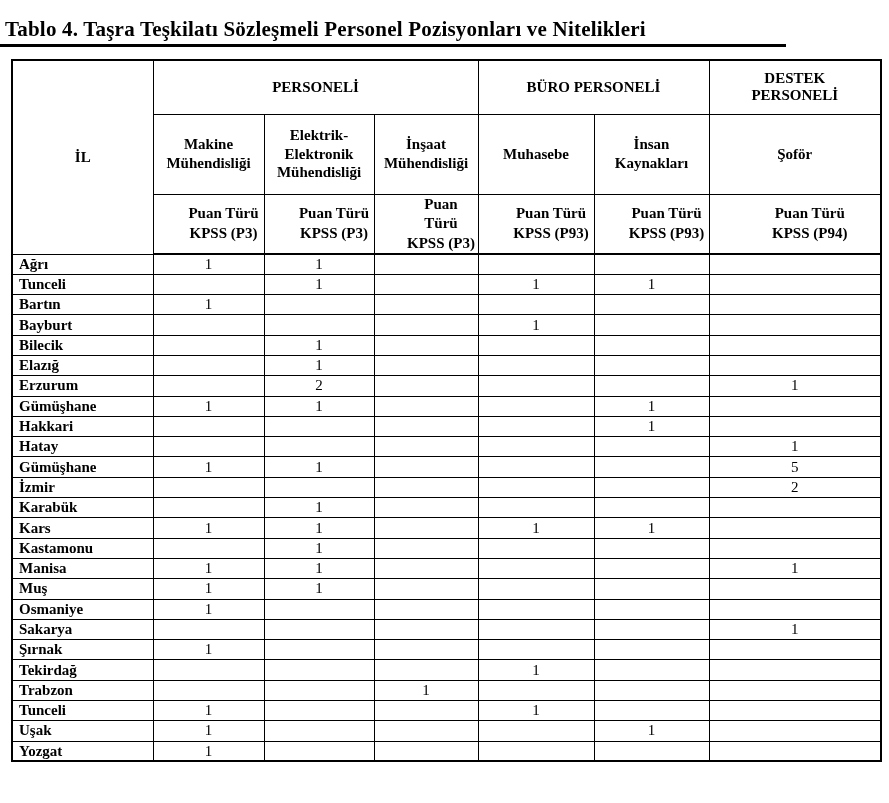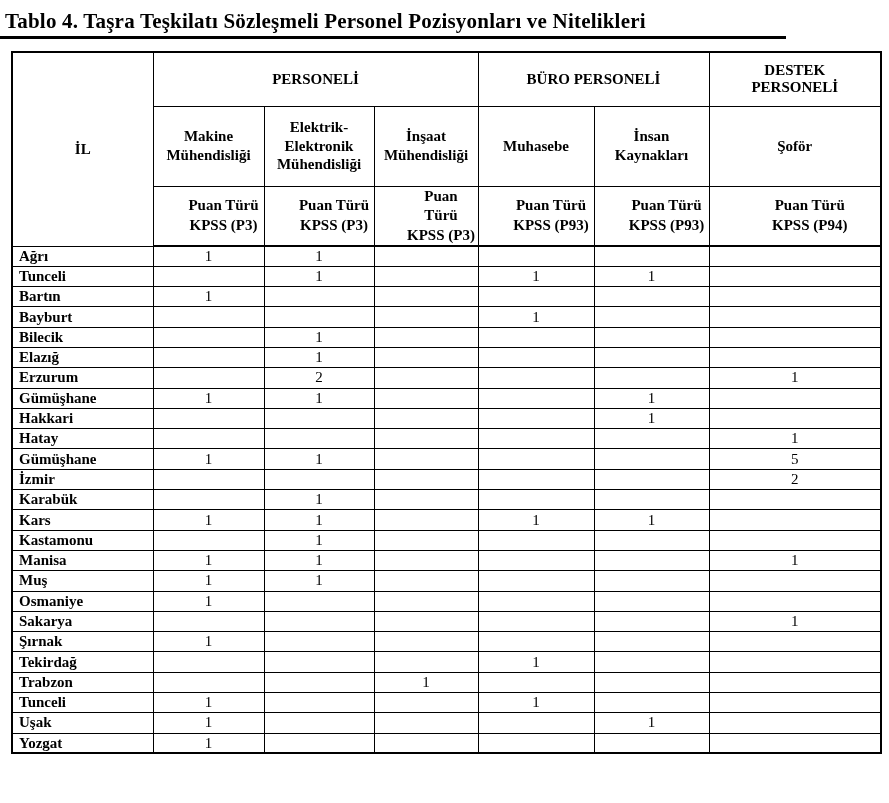--- a/index.html
+++ b/index.html
@@ -7,21 +7,21 @@
     margin: 0; padding: 0;
     width: 889px; height: 803px;
     background: #ffffff;
     color: #000000;
     font-family: "Liberation Serif", "DejaVu Serif", serif;
     overflow: hidden;
   }
   .title {
     font-size: 21px;
     font-weight: bold;
-    padding: 9px 0 2px 5px;
+    padding: 17px 0 2px 5px;
     width: 786px;
     border-bottom: 3px solid #000;
     letter-spacing: 0.2px;
     white-space: nowrap;
   }
   table.positions {
     border-collapse: collapse;
     table-layout: fixed;
     margin: 12px 0 0 11px;
     border: 2px solid #000;

